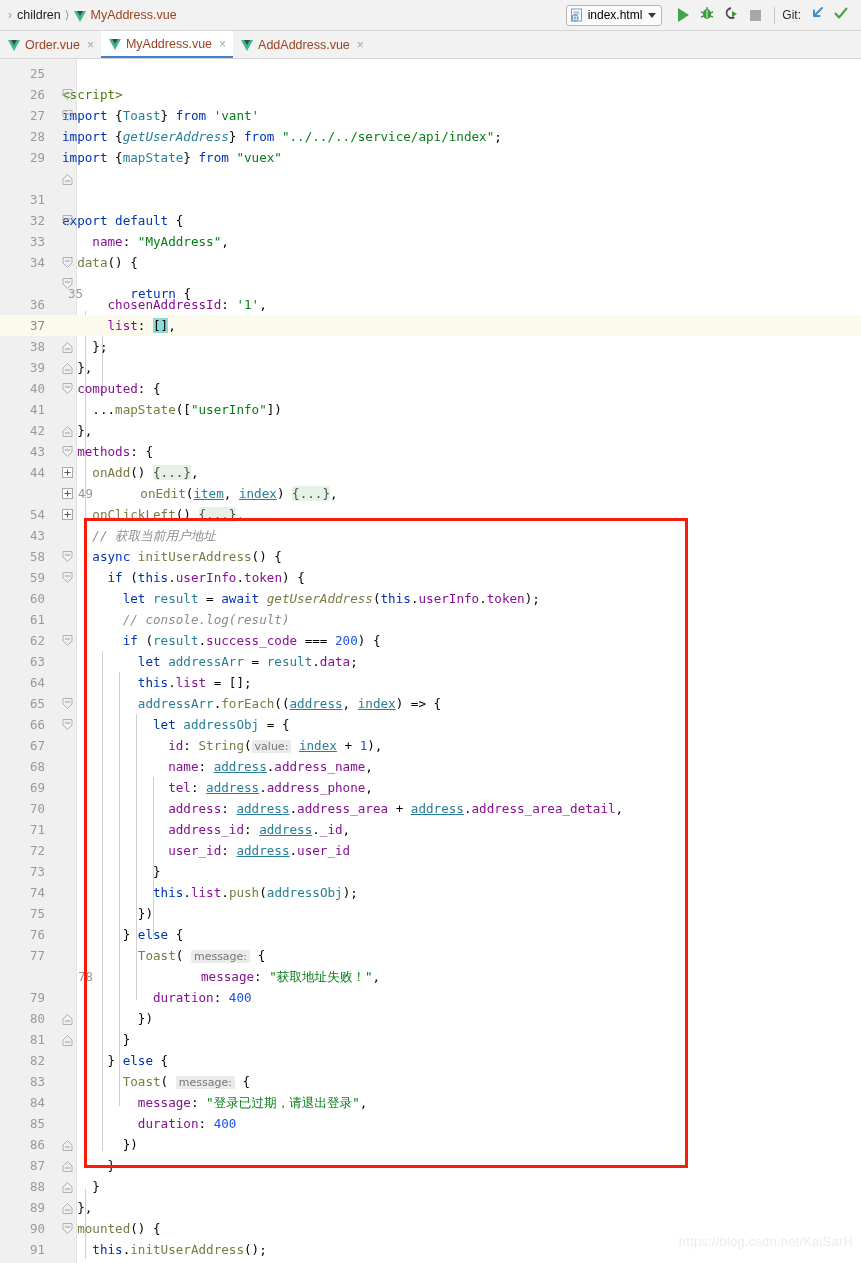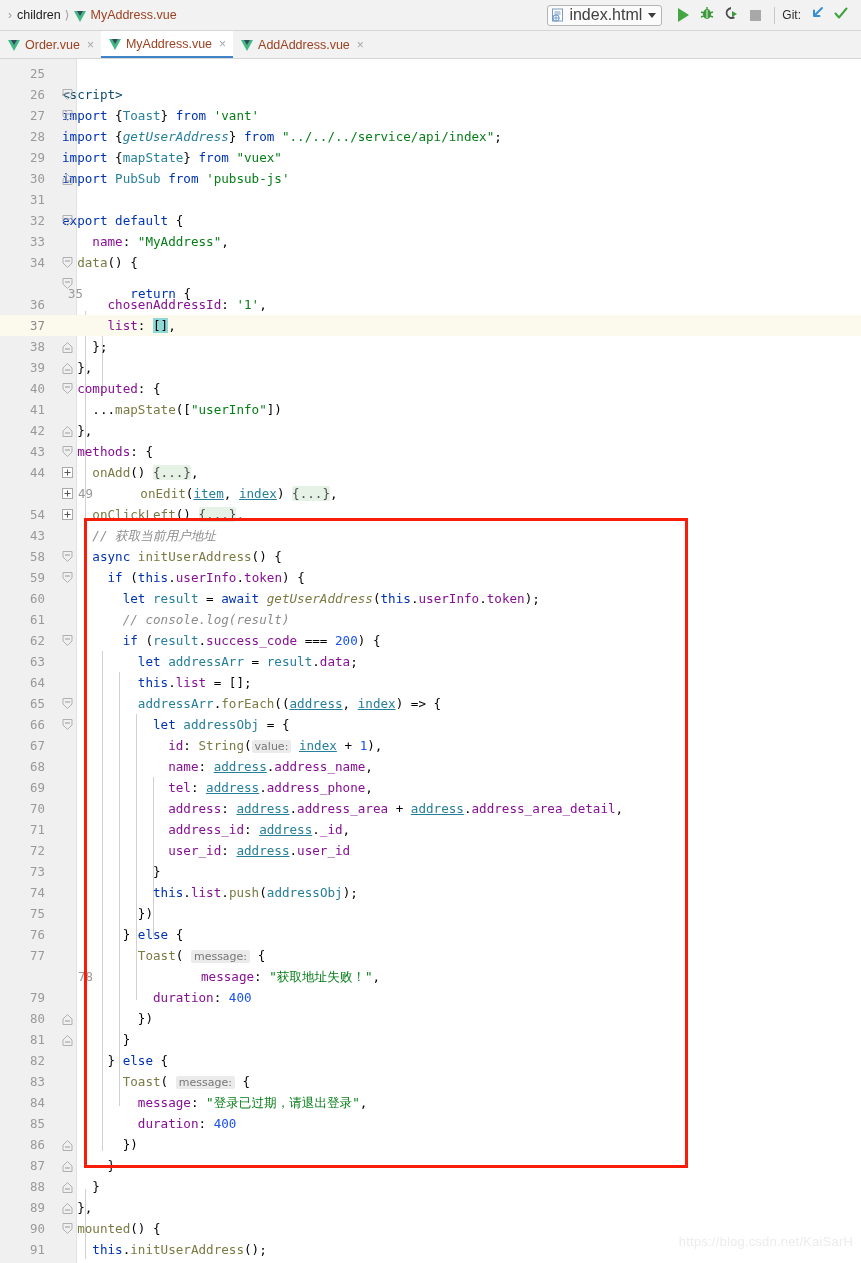--- a/index.html
+++ b/index.html
@@ -62,22 +62,22 @@
     padding-right: 8px;
     gap: 0px;
   }
   .runconfig {
     display: flex; align-items: center;
     height: 21px;
     border: 1px solid #b5b5b5;
     border-radius: 3px;
     background: #fbfbfb;
     padding: 0 5px 0 3px;
-    font-size: 16px;
-    color: #404040;
+    font-size: 12px;
+    color: #000000;
     margin-right: 9px;
   }
   .rc-icon {
     width: 14px; height: 14px;
     margin-right: 4px;
     position: relative;
     display: inline-block;
   }
   .rc-icon svg { display: block; }
   .rc-caret {
@@ -205,21 +205,21 @@
   
   .kw   { color: #0033b3; }
   .str  { color: #067d17; }         
   .num  { color: #1750eb; }         
   .com  { color: #8c8c8c; font-style: italic; }  
   .fn   { color: #7a7a43; }         
   .prop { color: #871094; }
   .loc  { color: #267f99; }         
   .ital { font-style: italic; }
   .und  { text-decoration: underline; }
-  .tag  { color: #0c4a6e; }
+  .tag  { color: #4d7c0f; }
 
   .hintbox {
     background: #ebebeb;
     color: #777777;
     border-radius: 2px;
     padding: 0 3px;
     font-size: 11px;
     font-family: "DejaVu Sans", sans-serif;
   }
   .foldph {
@@ -377,21 +377,20 @@
         </div>
         <div class="line" style="top: 46px;"><span class="lnum">27</span><span class="src"><span class="kw">import</span> {<span class="loc">Toast</span>} <span class="kw">from</span> <span class="str">'vant'</span></span></div>
         <div class="fold" style="top: 51px;">
           <svg width="11" height="12" viewBox="0 0 11 12">
             <path d="M1 0.5 L10 0.5 L10 6 L5.5 10.5 L1 6 Z" fill="none" stroke="#b0b0b0"></path>
             <line x1="3" y1="4" x2="8" y2="4" stroke="#9a9a9a"></line>
           </svg>
         </div>
         <div class="line" style="top: 67px; padding-left: 27px;"><span class="lnum">28</span><span class="src"><span class="kw">import</span> {<span class="loc ital">getUserAddress</span>} <span class="kw">from</span> <span class="str">"../../../service/api/index"</span>;</span></div>
         <div class="line" style="top: 88px;"><span class="lnum">29</span><span class="src"><span class="kw">import</span> {<span class="loc">mapState</span>} <span class="kw">from</span> <span class="str">"vuex"</span></span></div>
-        <div class="line" style="top: 109px;"><span class="lnum">30</span><span class="src"><span class="kw">import</span> <span class="loc">PubSub</span> <span class="kw">from</span> <span class="str">'pubsub-js'</span></span></div>
         <div class="fold" style="top: 114px;">
           <svg width="11" height="12" viewBox="0 0 11 12">
             <path d="M1 11.5 L10 11.5 L10 6 L5.5 1.5 L1 6 Z" fill="none" stroke="#b0b0b0"></path>
             <line x1="3" y1="8" x2="8" y2="8" stroke="#9a9a9a"></line>
           </svg>
         </div>
         <div class="line" style="top: 130px;"><span class="lnum">31</span><span class="src"></span></div>
         <div class="line" style="top: 151px;"><span class="lnum">32</span><span class="src"><span class="kw">export</span> <span class="kw">default</span> {</span></div>
         <div class="fold" style="top: 156px;">
           <svg width="11" height="12" viewBox="0 0 11 12">

